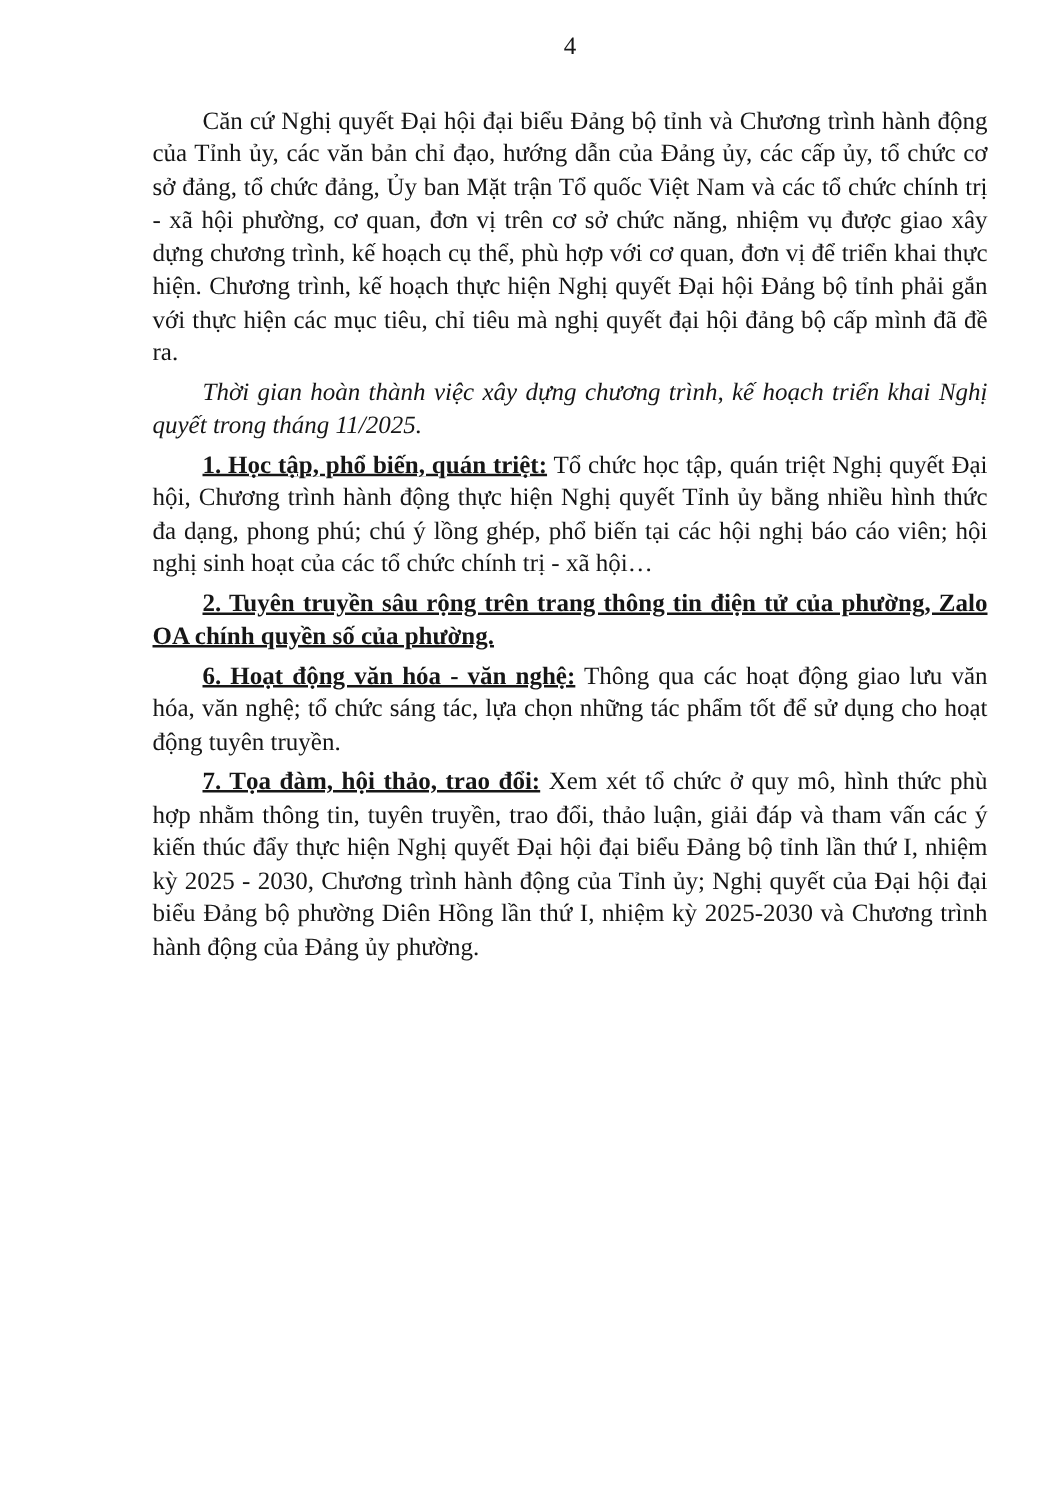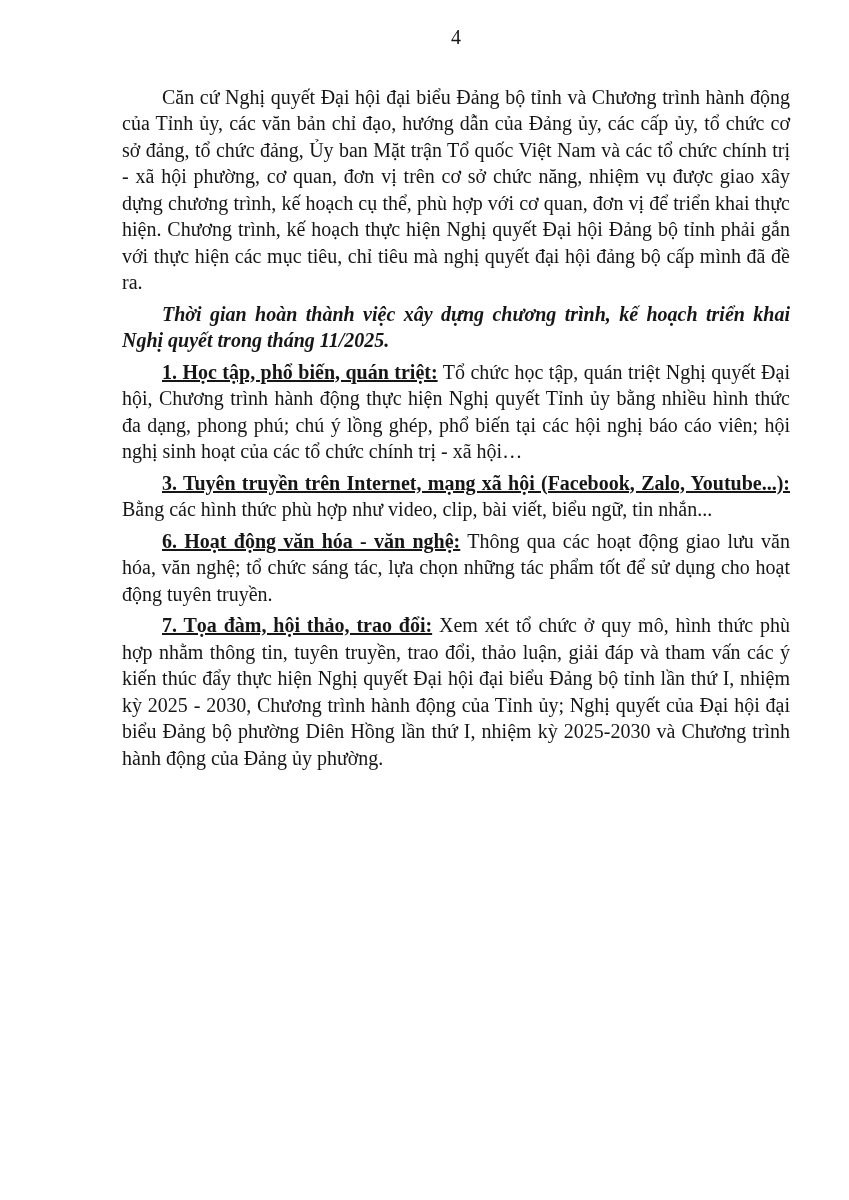--- a/index.html
+++ b/index.html
@@ -28,41 +28,40 @@
   p.para {
     margin: 0 0 5px 0;
     text-indent: 40px;
   }
   p.heading {
     font-weight: bold;
     margin-bottom: 7px;
   }
   p.italic {
     font-style: italic;
-    font-weight: bold;
   }
   b { font-weight: bold; text-decoration: underline; }
 </style>
 </head>
 <body>
 
 <div class="page">
 
   <div class="pageno">4</div>
 
 
   <p class="para">Căn cứ Nghị quyết Đại hội đại biểu Đảng bộ tỉnh và Chương trình hành động của Tỉnh ủy, các văn bản chỉ đạo, hướng dẫn của Đảng ủy, các cấp ủy, tổ chức cơ sở đảng, tổ chức đảng, Ủy ban Mặt trận Tổ quốc Việt Nam và các tổ chức chính trị - xã hội phường, cơ quan, đơn vị trên cơ sở chức năng, nhiệm vụ được giao xây dựng chương trình, kế hoạch cụ thể, phù hợp với cơ quan, đơn vị để triển khai thực hiện. Chương trình, kế hoạch thực hiện Nghị quyết Đại hội Đảng bộ tỉnh phải gắn với thực hiện các mục tiêu, chỉ tiêu mà nghị quyết đại hội đảng bộ cấp mình đã đề ra.</p>
 
   <p class="para italic">Thời gian hoàn thành việc xây dựng chương trình, kế hoạch triển khai Nghị quyết trong tháng 11/2025.</p>
 
 
   <p class="para"><b>1. Học tập, phổ biến, quán triệt:</b><span> Tổ chức học tập, quán triệt Nghị quyết Đại hội, Chương trình hành động thực hiện Nghị quyết Tỉnh ủy bằng nhiều hình thức đa dạng, phong phú; chú ý lồng ghép, phổ biến tại các hội nghị báo cáo viên; hội nghị sinh hoạt của các tổ chức chính trị - xã hội…</span></p>
 
+  <p class="para"><b>2. Tuyên truyền sâu rộng trên trang thông tin điện tử của phường, Zalo OA chính quyền số của phường.</b><span></span></p>
 
-  <p class="para"><b>3. Tuyên truyền trên Internet, mạng xã hội (Facebook, Zalo, Youtube...):</b><span> Bằng các hình thức phù hợp như video, clip, bài viết, biểu ngữ, tin nhắn...</span></p>
 
 
 
   <p class="para"><b>6. Hoạt động văn hóa - văn nghệ:</b><span> Thông qua các hoạt động giao lưu văn hóa, văn nghệ; tổ chức sáng tác, lựa chọn những tác phẩm tốt để sử dụng cho hoạt động tuyên truyền.</span></p>
 
   <p class="para"><b>7. Tọa đàm, hội thảo, trao đổi:</b><span> Xem xét tổ chức ở quy mô, hình thức phù hợp nhằm thông tin, tuyên truyền, trao đổi, thảo luận, giải đáp và tham vấn các ý kiến thúc đẩy thực hiện Nghị quyết Đại hội đại biểu Đảng bộ tỉnh lần thứ I, nhiệm kỳ 2025 - 2030, Chương trình hành động của Tỉnh ủy; Nghị quyết của Đại hội đại biểu Đảng bộ phường Diên Hồng lần thứ I, nhiệm kỳ 2025-2030 và Chương trình hành động của Đảng ủy phường.</span></p>
 
 
 </div>
 

